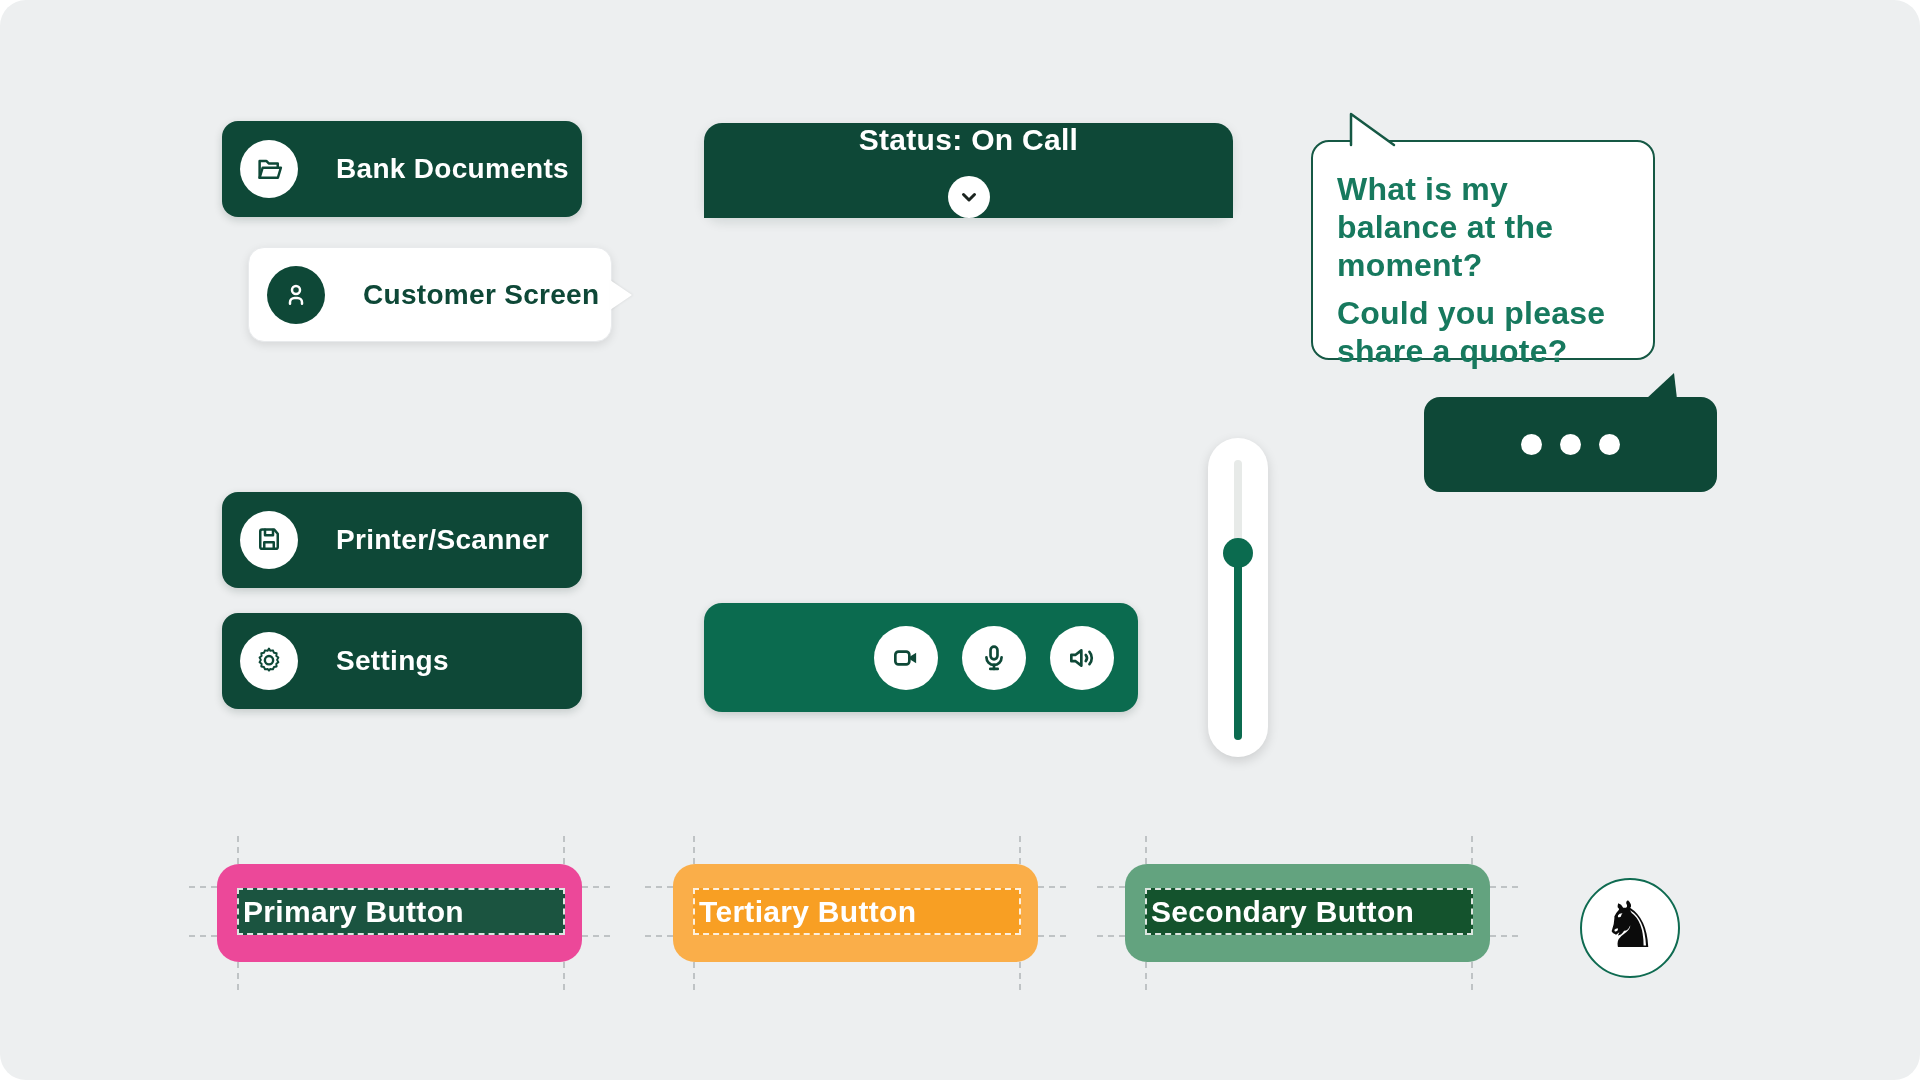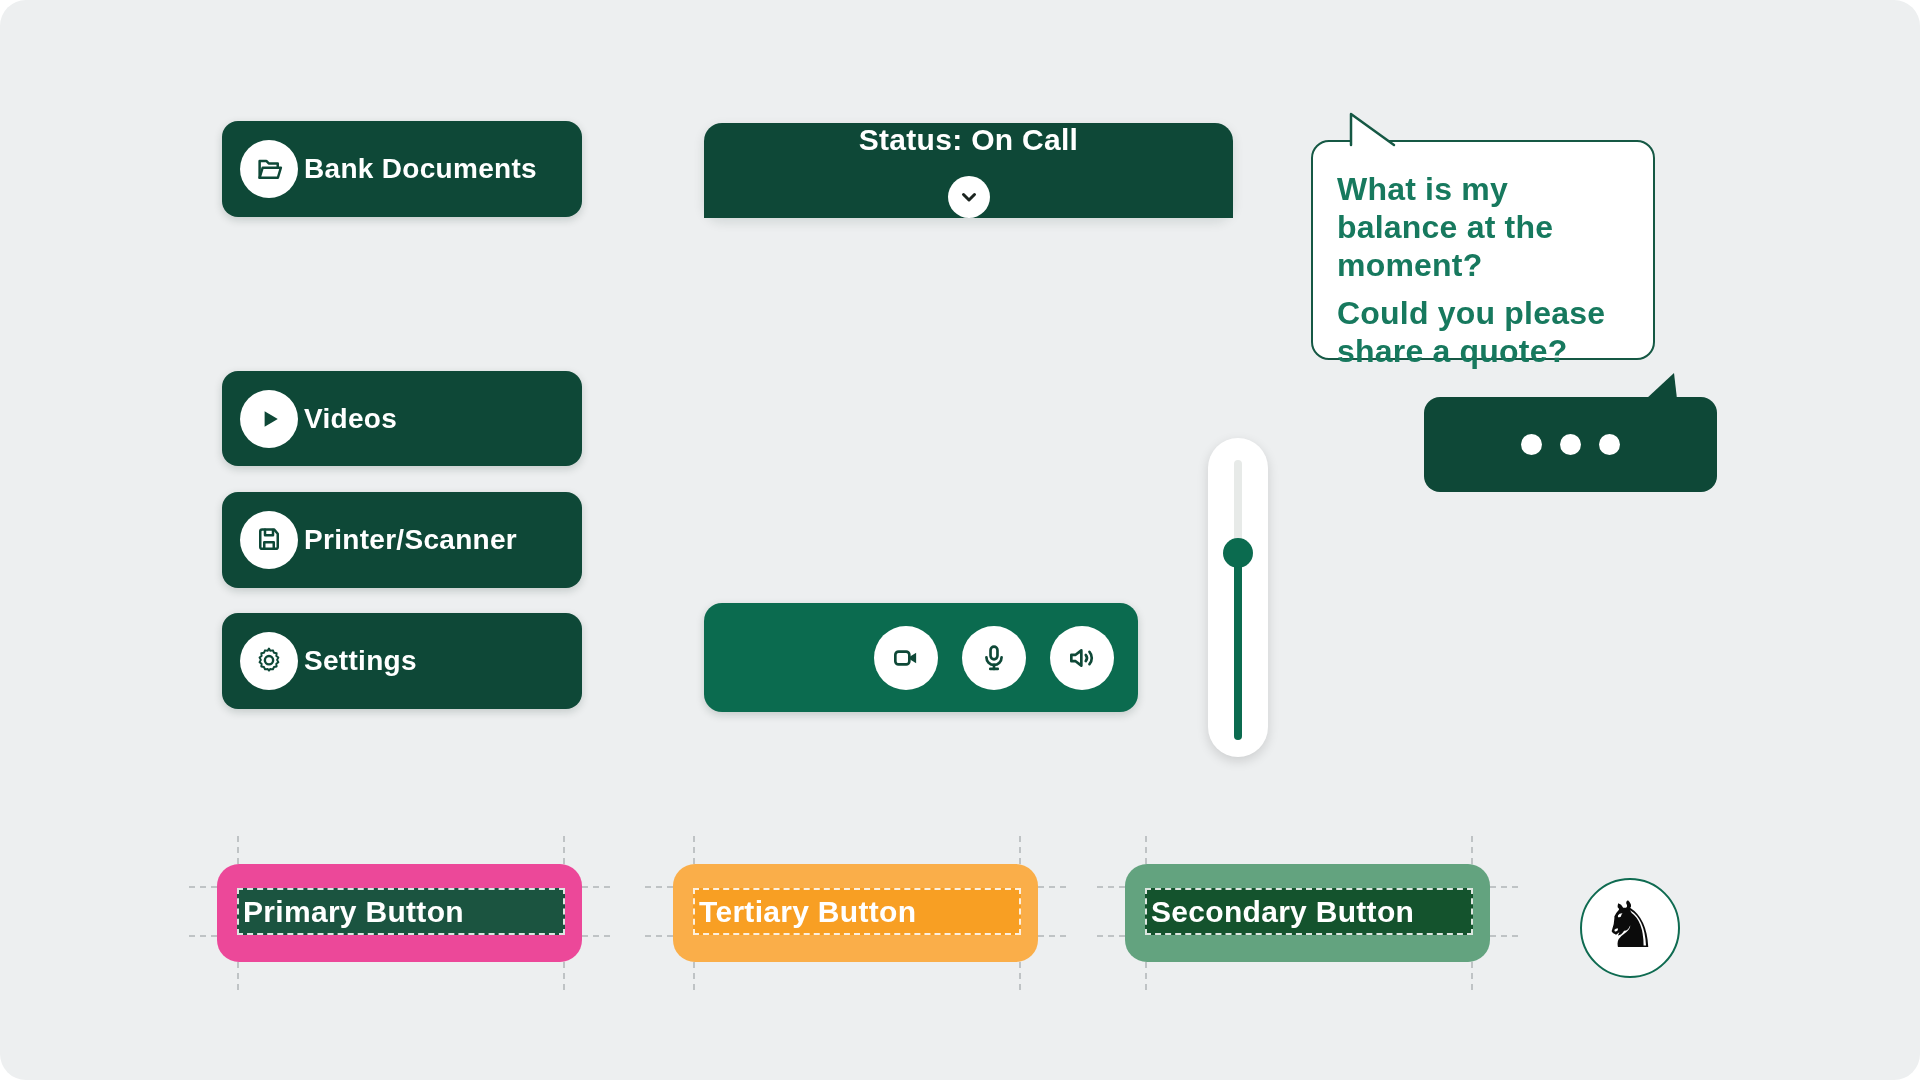--- a/index.html
+++ b/index.html
@@ -5,21 +5,21 @@
   html,body{margin:0;padding:0;background:#ffffff;}
   .canvas{
     position:relative;width:1920px;height:1080px;background:#EDEFF0;
     border-radius:26px;overflow:hidden;
     font-family:"Liberation Sans",sans-serif;
   }
   
   .side-btn{
     position:absolute;left:222px;width:360px;height:96px;
     background:#0E4837;border-radius:16px;
-    display:flex;align-items:center;gap:6px;padding-left:18px;box-sizing:border-box;
+    display:flex;align-items:center;gap:38px;padding-left:18px;box-sizing:border-box;
     color:#fff;box-shadow:0 3px 8px rgba(10,40,30,.18);cursor:pointer;
   }
   .side-btn .ic{
     width:58px;height:58px;border-radius:50%;background:#fff;color:#0E4837;
     display:flex;align-items:center;justify-content:center;flex:0 0 auto;
   }
   .side-btn .lbl{font-size:28px;font-weight:700;letter-spacing:.3px;}
   .side-btn.white{
     left:248px;width:364px;height:95px;background:#fff;color:#0E4837;
     box-shadow:0 3px 10px rgba(0,0,0,.10);border:1px solid #e8eaec;
@@ -115,29 +115,30 @@
   <div class="side-btn" style="top:121px">
     <span class="ic">
       <svg class="icsvg" width="30" height="30" viewBox="0 0 24 24" fill="none" stroke="currentColor" stroke-width="2" stroke-linecap="round" stroke-linejoin="round">
           <path d="M4.5 19l2.4-8h14.6l-2.4 8z"></path>
           <path d="M4.5 19V5.5h5.3l2 2h7.2v3.5"></path>
         </svg>
     </span>
     <span class="lbl">Bank Documents</span>
   </div>
 
-
-  <div class="side-btn" style="top:371px;height:95px">
-    <span class="ic">
-      <svg class="icsvg" width="30" height="30" viewBox="0 0 24 24">
-          <path d="M8.5 5.8v12.4L19 12z" fill="currentColor"></path>
-        </svg>
-    </span>
-    <span class="lbl">Videos</span>
-  </div>
+  <div class="side-btn white" style="top:247px">
+    <span class="ic">
+      <svg class="icsvg" width="30" height="30" viewBox="0 0 24 24" fill="none" stroke="currentColor" stroke-width="2" stroke-linecap="round" stroke-linejoin="round">
+          <circle cx="12" cy="8" r="3.2"></circle>
+          <path d="M7.2 19v-1.2c0-2 1.7-3.4 3.6-3.4h2.4c1.9 0 3.6 1.4 3.6 3.4V19"></path>
+        </svg>
+    </span>
+    <span class="lbl">Customer Screen</span>
+  </div>
+
 
   <div class="side-btn" style="top:613px">
     <span class="ic">
       <svg class="icsvg" width="32" height="32" viewBox="0 0 24 24" fill="none" stroke="currentColor" stroke-width="1.8" stroke-linecap="round" stroke-linejoin="round">
           <path d="M12 2.8l1.2 2.1 2.4-.4 1 2.2 2.4.5-.3 2.4 1.9 1.5-1.2 2.1 1.2 2.1-1.9 1.5.3 2.4-2.4.5-1 2.2-2.4-.4L12 23l-1.2-1.5-2.4.4-1-2.2-2.4-.5.3-2.4-1.9-1.5 1.2-2.1-1.2-2.1 1.9-1.5-.3-2.4 2.4-.5 1-2.2 2.4.4z" transform="scale(0.82) translate(2.6,0.4)"></path>
           <circle cx="12" cy="11.4" r="3.1"></circle>
         </svg>
     </span>
     <span class="lbl">Settings</span>
   </div>

